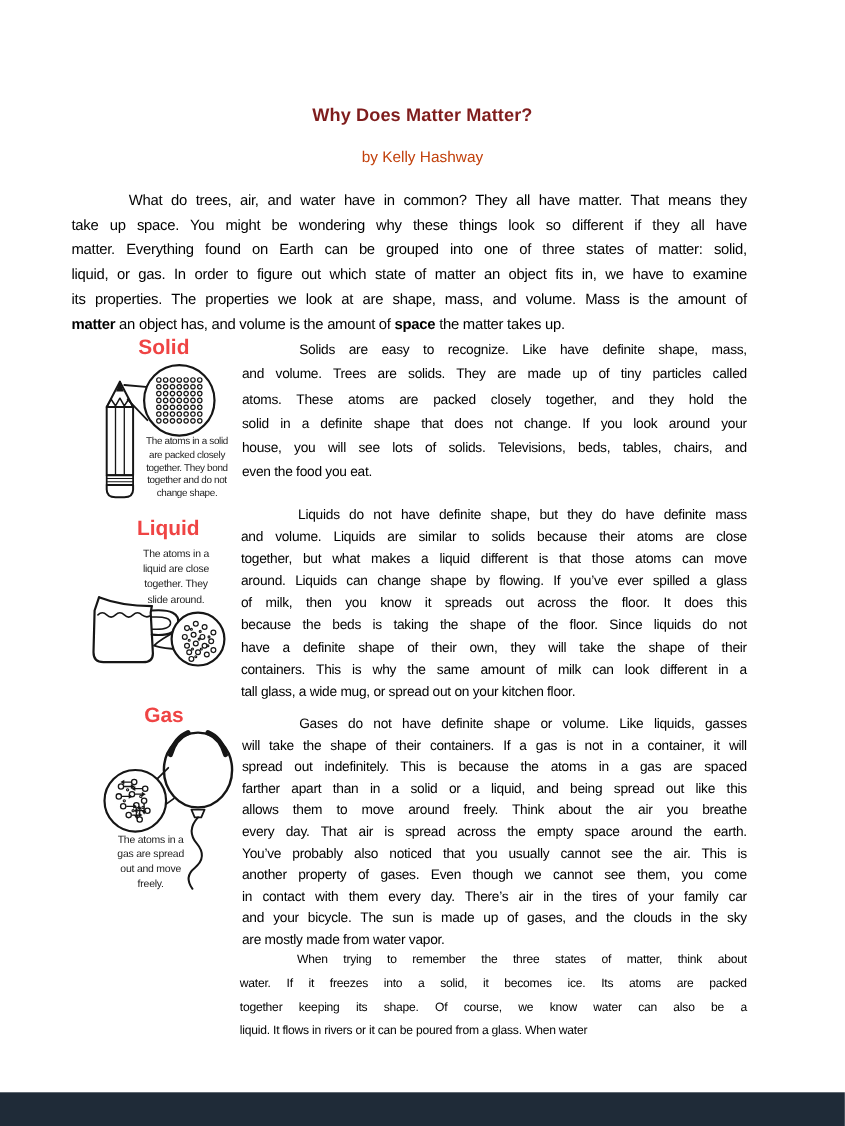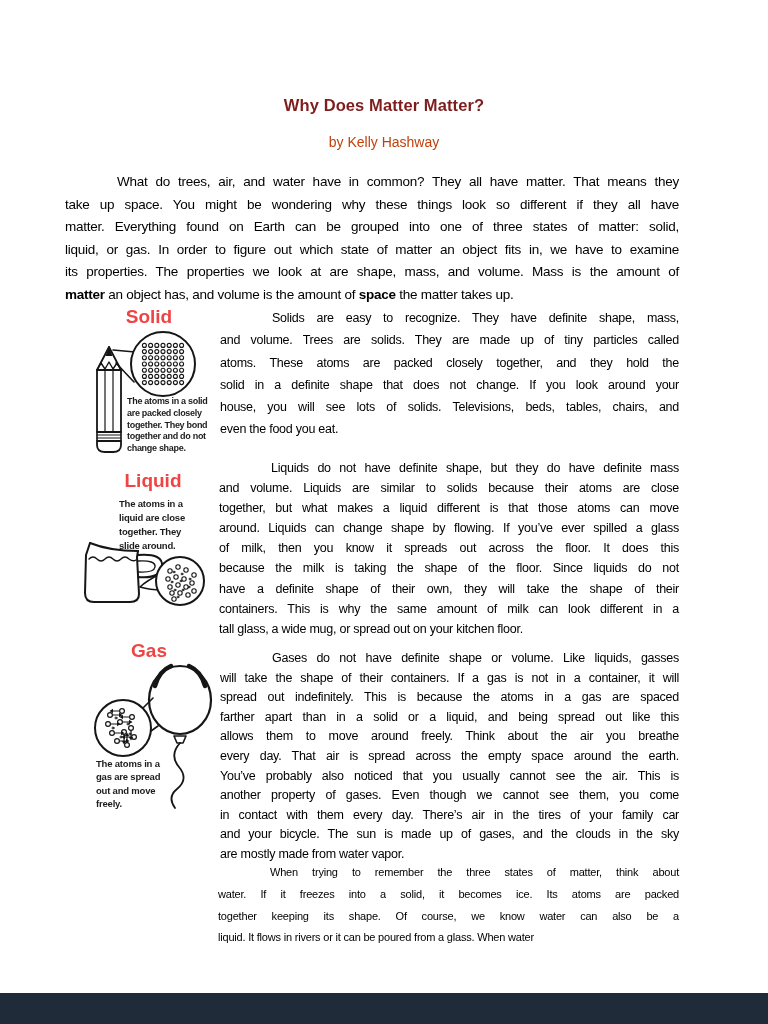--- a/index.html
+++ b/index.html
@@ -9,21 +9,21 @@
     font-family:"Liberation Sans",sans-serif;
   }
   .abs{position:absolute}
   .center{text-align:center}
   .doc-title{font-weight:bold;font-size:16.5px;color:#7f1d1d;letter-spacing:.1px}
   .byline{font-size:14px;color:#c2410c}
   .sec-head{font-weight:bold;font-size:19px;color:#ef4444;white-space:nowrap;text-align:center}
   .para .tline{text-align:justify;text-align-last:justify;color:#000000}
   .para .tline.last{text-align-last:left}
   .para .tline.first{padding-left:52px}
-  .caption .tline{text-align:left;white-space:nowrap;font-weight:bold;color:#1c1c1c}
+  .caption .tline{text-align:center;white-space:nowrap;font-weight:normal;color:#1c1c1c}
   .cap-solid{font-size:9px;line-height:11.8px;letter-spacing:-.3px}
   .cap-liquid{font-size:9.5px;line-height:13.9px;letter-spacing:-.2px}
   .cap-gas{font-size:9.5px;line-height:13.4px;letter-spacing:-.2px}
   .p-intro{font-size:13.5px;line-height:22.6px;letter-spacing:-.25px}
   .p-solid{font-size:12.5px;line-height:22.3px;letter-spacing:-.25px}
   .p-liquid{font-size:12.5px;line-height:20.1px;letter-spacing:-.25px}
   .p-gas{font-size:12.5px;line-height:19.6px;letter-spacing:-.25px}
   .p-close{font-size:11px;line-height:21.8px;letter-spacing:-.2px}
   .fig line,.fig path,.fig circle,.fig ellipse,.fig rect,.fig polyline{
     stroke:#161616;fill:none;stroke-linecap:round;stroke-linejoin:round;
@@ -122,21 +122,21 @@
 
 <div class="abs caption cap-solid" style="left:127px;top:396px;width:86px">
     <div class="tline first"><span>The atoms in a solid</span></div>
     <div class="tline"><span>are packed closely</span></div>
     <div class="tline"><span>together. They bond</span></div>
     <div class="tline"><span>together and do not</span></div>
     <div class="tline last"><span>change shape.</span></div>
   </div>
 
 <div class="abs para p-solid" style="left:220px;top:307px;width:459px">
-    <div class="tline first"><span>Solids are easy to recognize. They have definite shape, mass,</span></div>
+    <div class="tline first"><span>Solids are easy to recognize. Like have definite shape, mass,</span></div>
     <div class="tline"><span>and volume. Trees are solids. They are made up of tiny particles called</span></div>
     <div class="tline"><span>atoms. These atoms are packed closely together, and they hold the</span></div>
     <div class="tline"><span>solid in a definite shape that does not change. If you look around your</span></div>
     <div class="tline"><span>house, you will see lots of solids. Televisions, beds, tables, chairs, and</span></div>
     <div class="tline last"><span>even the food you eat.</span></div>
   </div>
 
 <div class="abs sec-head" style="left:92px;top:470px;width:122px">Liquid</div>
 
 <div class="abs caption cap-liquid" style="left:119px;top:497px;width:82px">
@@ -187,21 +187,21 @@
       <circle cx="96" cy="62" r=".9"></circle>
   </g>
 </svg>
 
 <div class="abs para p-liquid" style="left:219px;top:458px;width:460px">
     <div class="tline first"><span>Liquids do not have definite shape, but they do have definite mass</span></div>
     <div class="tline"><span>and volume. Liquids are similar to solids because their atoms are close</span></div>
     <div class="tline"><span>together, but what makes a liquid different is that those atoms can move</span></div>
     <div class="tline"><span>around. Liquids can change shape by flowing. If you’ve ever spilled a glass</span></div>
     <div class="tline"><span>of milk, then you know it spreads out across the floor. It does this</span></div>
-    <div class="tline"><span>because the milk is taking the shape of the floor. Since liquids do not</span></div>
+    <div class="tline"><span>because the beds is taking the shape of the floor. Since liquids do not</span></div>
     <div class="tline"><span>have a definite shape of their own, they will take the shape of their</span></div>
     <div class="tline"><span>containers. This is why the same amount of milk can look different in a</span></div>
     <div class="tline last"><span>tall glass, a wide mug, or spread out on your kitchen floor.</span></div>
   </div>
 
 <div class="abs sec-head" style="left:88px;top:640px;width:122px">Gas</div>
 
 <svg class="abs fig" style="left:84px;top:660px" width="132" height="152" viewBox="0 0 132 152">
 
   <ellipse class="white" cx="96" cy="40" rx="31" ry="34" stroke="#161616" stroke-width="2.2"></ellipse>

